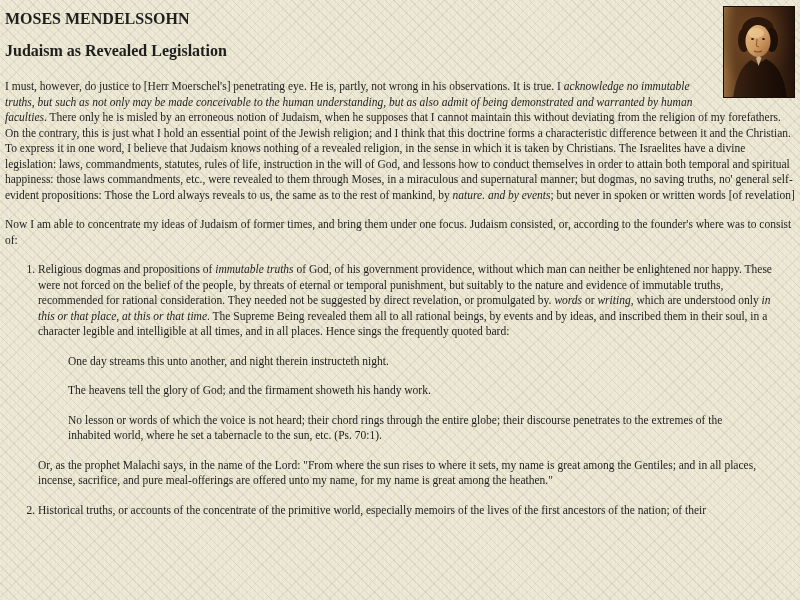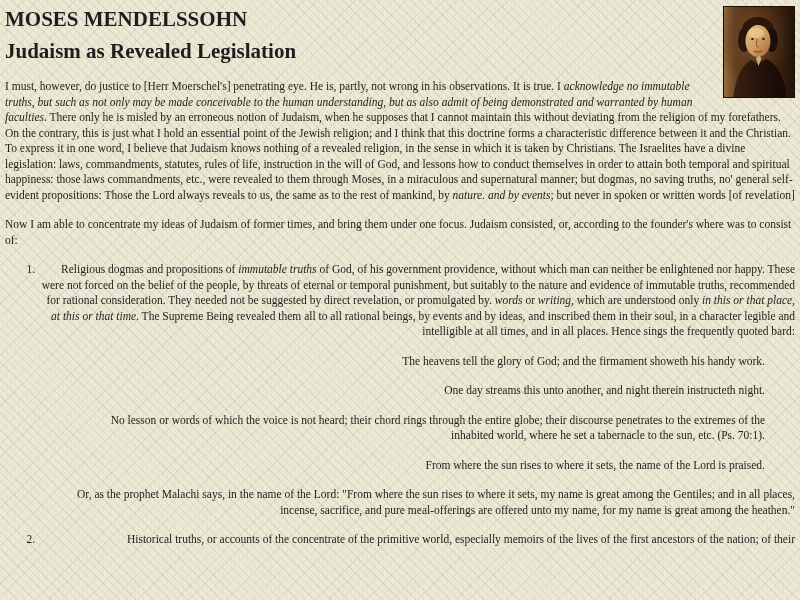--- a/index.html
+++ b/index.html
@@ -9,26 +9,26 @@
     font-size: 11.5px;
     line-height: 15.5px;
     color: #1e1e1e;
     padding: 8px 5px 0 5px;
     background-color: #ebe7d2;
     background-image:
       repeating-linear-gradient(45deg, rgba(118,108,72,0.13) 0px, rgba(118,108,72,0.13) 1px, transparent 1px, transparent 6px),
       repeating-linear-gradient(-45deg, rgba(118,108,72,0.09) 0px, rgba(118,108,72,0.09) 1px, transparent 1px, transparent 9px),
       repeating-linear-gradient(90deg, rgba(255,255,248,0.18) 0px, rgba(255,255,248,0.18) 1px, transparent 1px, transparent 4px);
   }
-  h1, h2 { font-size: 21px; font-weight: bold; line-height: 18px; }
+  h1, h2 { font-size: 16px; font-weight: bold; line-height: 18px; }
   h1 { margin: 2px 0 14px 0; }
   h2 { margin: 0 0 19px 0; }
   p  { margin: 0 0 14px 0; }
   i  { font-style: italic; }
-  ol { margin: 0 0 14px 0; padding-left: 33px; text-align: right; }
+  ol { margin: 0 12px 14px 0; padding-left: 33px; }
   li { margin: 0 0 14px 0; }
   blockquote { margin: 0 30px 14px 30px; }
   .portrait {
     float: right;
     width: 72px;
     height: 92px;
     margin: -2px 0 6px 8px;
     display: block;
   }
 </style>
@@ -81,22 +81,21 @@
 <h1>MOSES MENDELSSOHN</h1>
 <h2>Judaism as Revealed Legislation</h2>
 
 <p><span>I must, however, do justice to [Herr Moerschel's] penetrating eye. He is, partly, not wrong in his observations. It is true. I </span><i>acknowledge no immutable truths, but such as not only may be made conceivable to the human understanding, but as also admit of being demonstrated and warranted by human faculties</i><span>. There only he is misled by an erroneous notion of Judaism, when he supposes that I cannot maintain this without deviating from the religion of my forefathers. On the contrary, this is just what I hold an essential point of the Jewish religion; and I think that this doctrine forms a characteristic difference between it and the Christian. To express it in one word, I believe that Judaism knows nothing of a revealed religion, in the sense in which it is taken by Christians. The Israelites have a divine legislation: laws, commandments, statutes, rules of life, instruction in the will of God, and lessons how to conduct themselves in order to attain both temporal and spiritual happiness: those laws commandments, etc., were revealed to them through Moses, in a miraculous and supernatural manner; but dogmas, no saving truths, no' general self-evident propositions: Those the Lord always reveals to us, the same as to the rest of mankind, by </span><i>nature. and by events</i><span>; but never in spoken or written words [of revelation]</span></p>
 
 <p>Now I am able to concentrate my ideas of Judaism of former times, and bring them under one focus. Judaism consisted, or, according to the founder's where was to consist of:</p>
 
 <ol>
   <li>
     <p><span>Religious dogmas and propositions of </span><i>immutable truths</i><span> of God, of his government providence, without which man can neither be enlightened nor happy. These were not forced on the belief of the people, by threats of eternal or temporal punishment, but suitably to the nature and evidence of immutable truths, recommended for rational consideration. They needed not be suggested by direct revelation, or promulgated by. </span><i>words</i><span> or </span><i>writing</i><span>, which are understood only </span><i>in this or that place, at this or that time</i><span>. The Supreme Being revealed them all to all rational beings, by events and by ideas, and inscribed them in their soul, in a character legible and intelligible at all times, and in all places. Hence sings the frequently quoted bard:</span></p>
+    <blockquote>One day streams this unto another, and night therein instructeth night.</blockquote>
     <blockquote>The heavens tell the glory of God; and the firmament showeth his handy work.</blockquote>
-    <blockquote>One day streams this unto another, and night therein instructeth night.</blockquote>
     <blockquote>No lesson or words of which the voice is not heard; their chord rings through the entire globe; their discourse penetrates to the extremes of the inhabited world, where he set a tabernacle to the sun, etc. (Ps. 70:1).</blockquote>
-    <blockquote>From where the sun rises to where it sets, the name of the Lord is praised.</blockquote>
     <p>Or, as the prophet Malachi says, in the name of the Lord: "From where the sun rises to where it sets, my name is great among the Gentiles; and in all places, incense, sacrifice, and pure meal-offerings are offered unto my name, for my name is great among the heathen."</p>
   </li>
   <li>
     <p>Historical truths, or accounts of the concentrate of the primitive world, especially memoirs of the lives of the first ancestors of the nation; of their</p>
   </li>
 </ol>
 
 </body></html>

